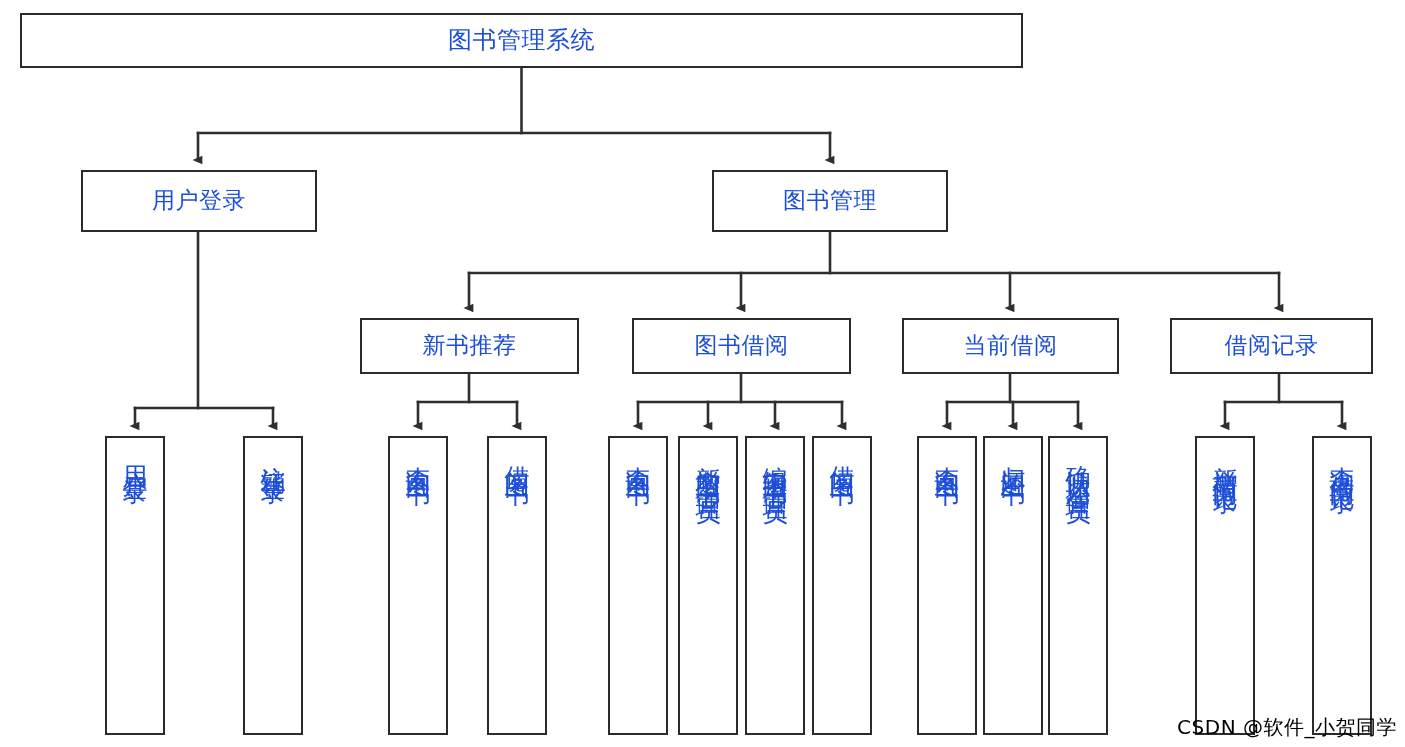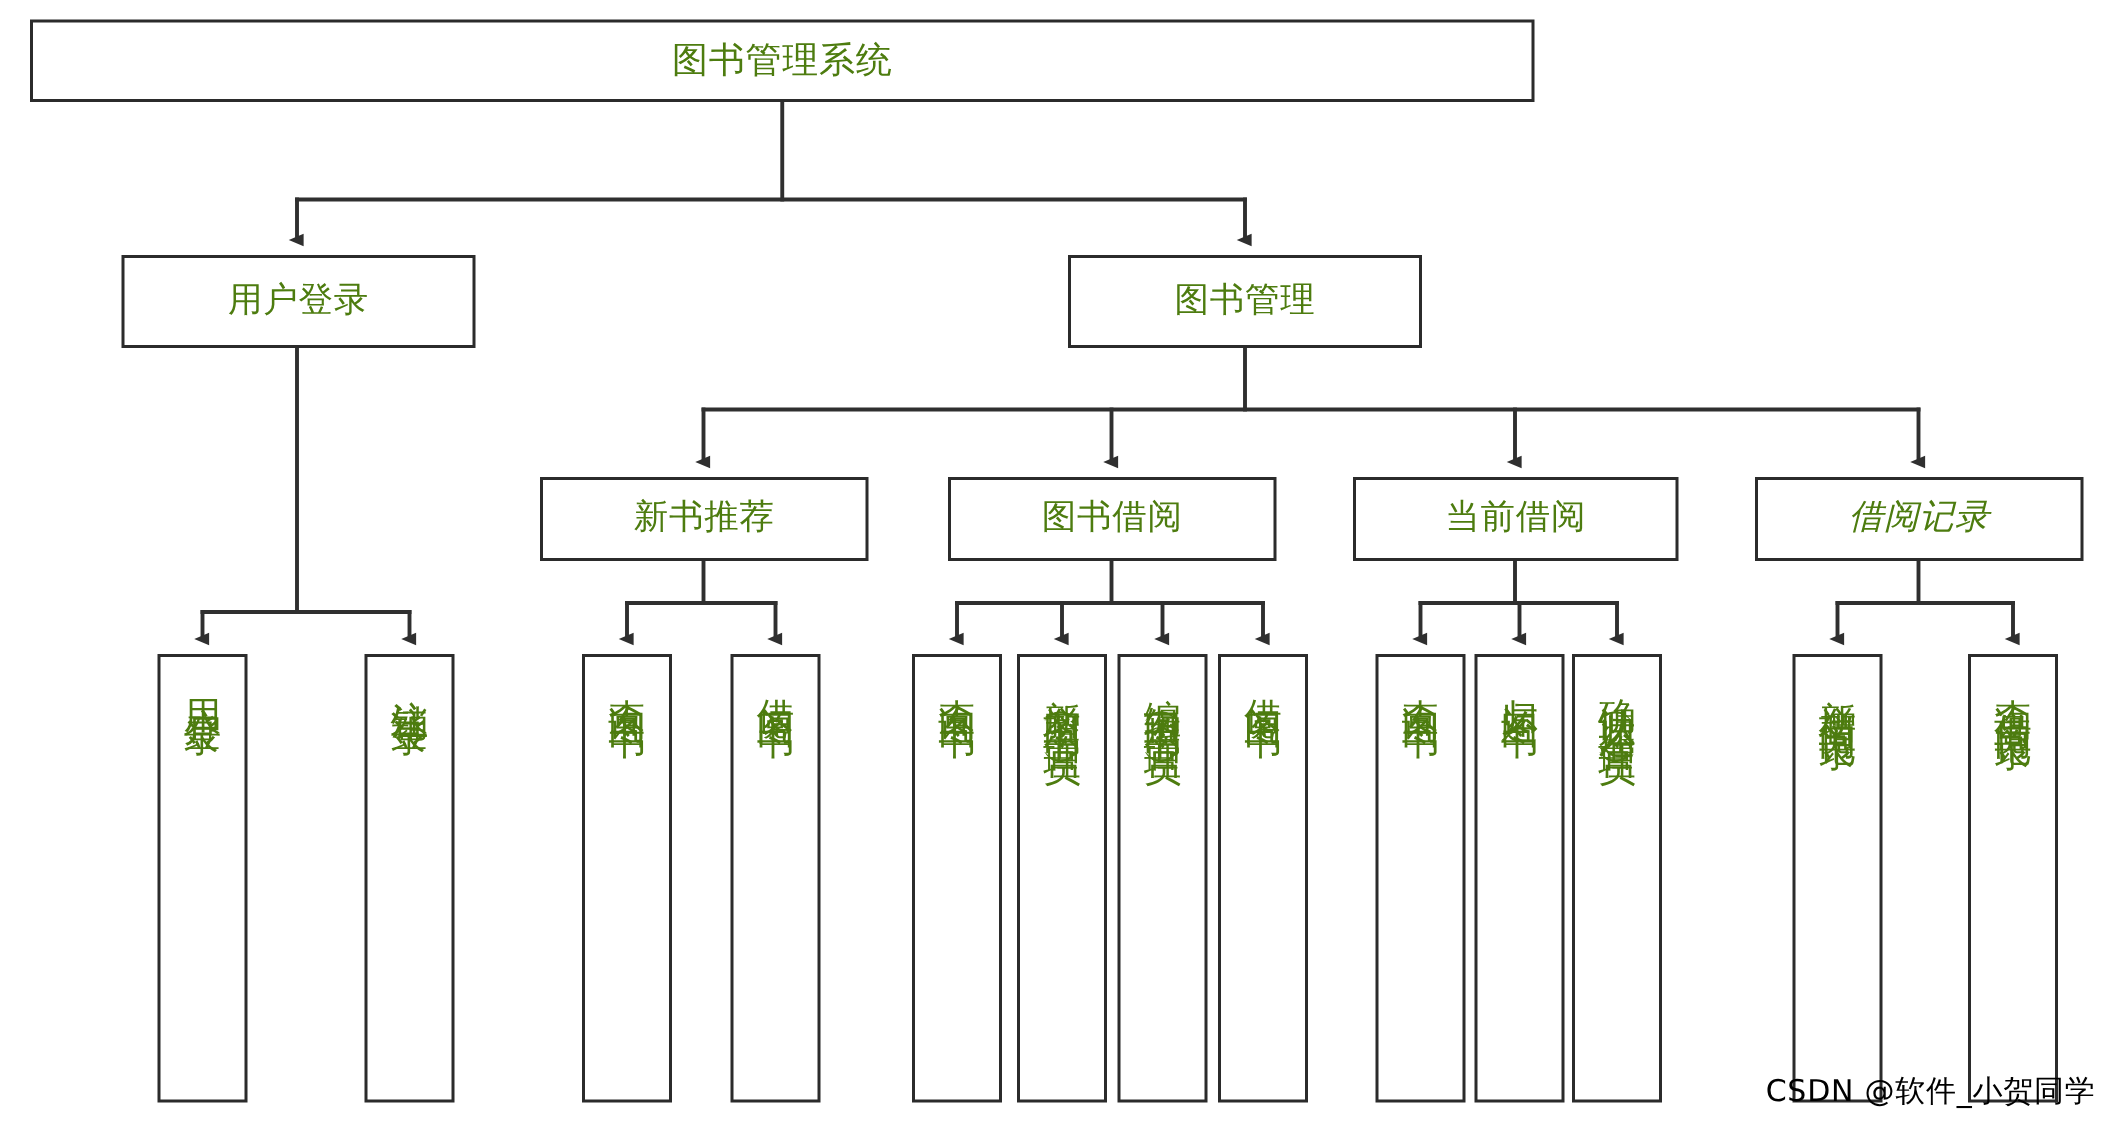--- a/index.html
+++ b/index.html
@@ -27,21 +27,21 @@
     box-sizing:border-box;
     background:#ffffff;
     border:2px solid #2b2b2b;
     display:flex;
     align-items:center;
     justify-content:center;
     z-index:3;
   }
   .node .label{
     display:block;
-    color:#4d7c0f;
+    color:#1d4ed8;
     line-height:1.12;
     letter-spacing:0.5px;
     white-space:nowrap;
   }
   
   .node.h .label{
     font-size:23px;
     text-align:center;
   }
   .node.root .label{ font-size:24px; }
@@ -141,21 +141,21 @@
 
   <div class="node h" style="left:712px;top:170px;width:236px;height:62px;">
     <span class="label">图书管理</span>
   </div>
   <div class="node h" style="left:632px;top:318px;width:219px;height:56px;">
     <span class="label">图书借阅</span>
   </div>
   <div class="node h" style="left:902px;top:318px;width:217px;height:56px;">
     <span class="label">当前借阅</span>
   </div>
-  <div class="node h" style="left:1170px;top:318px;width:219px;height:56px;font-style:italic;">
+  <div class="node h" style="left:1170px;top:318px;width:203px;height:56px;">
     <span class="label">借阅记录</span>
   </div>
 
   <div class="node v" style="left:105px;top:436px;width:60px;height:299px;">
     <span class="label">用户登录</span>
   </div>
   <div class="node v" style="left:243px;top:436px;width:60px;height:299px;">
     <span class="label">注销登录</span>
   </div>
 

